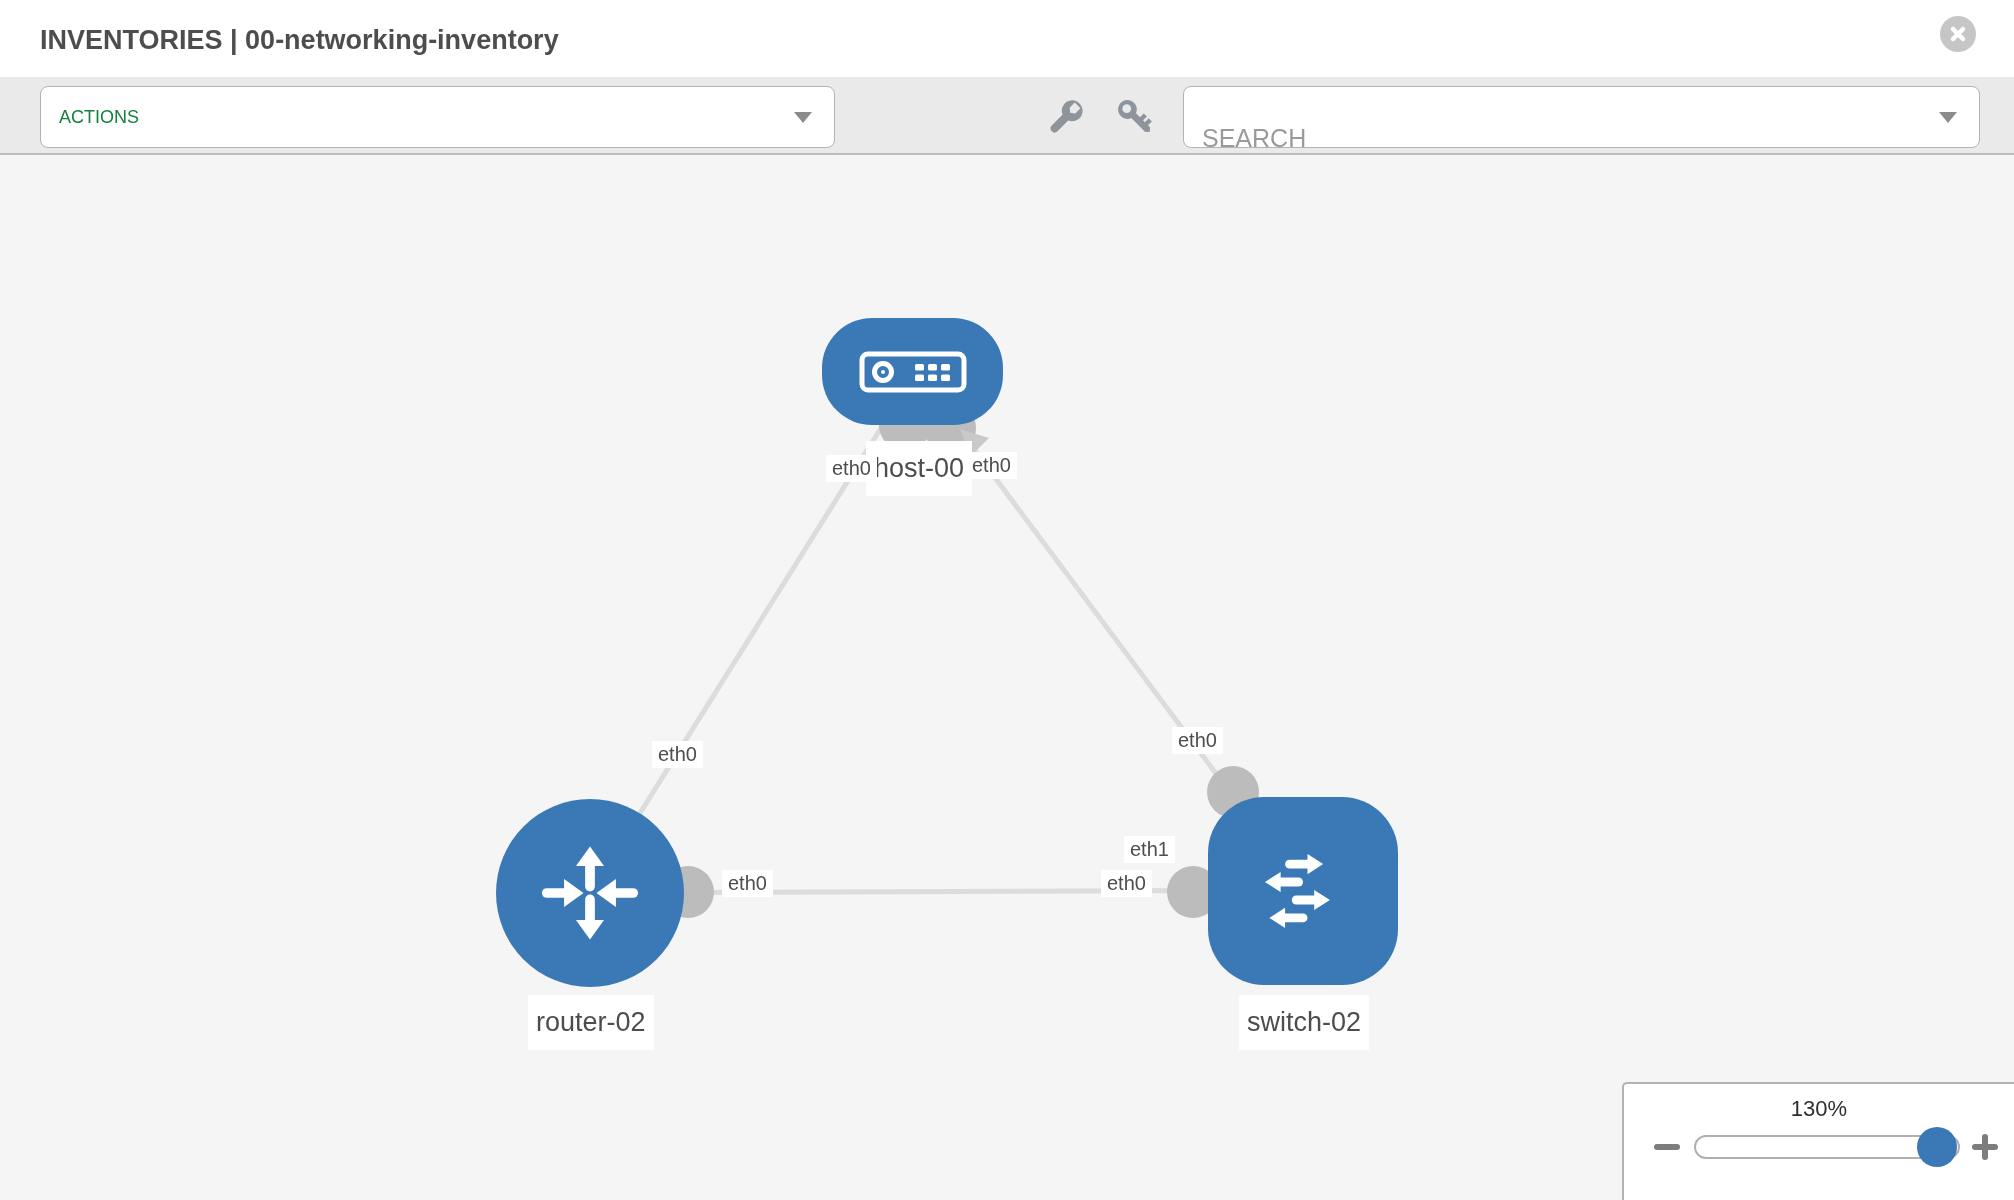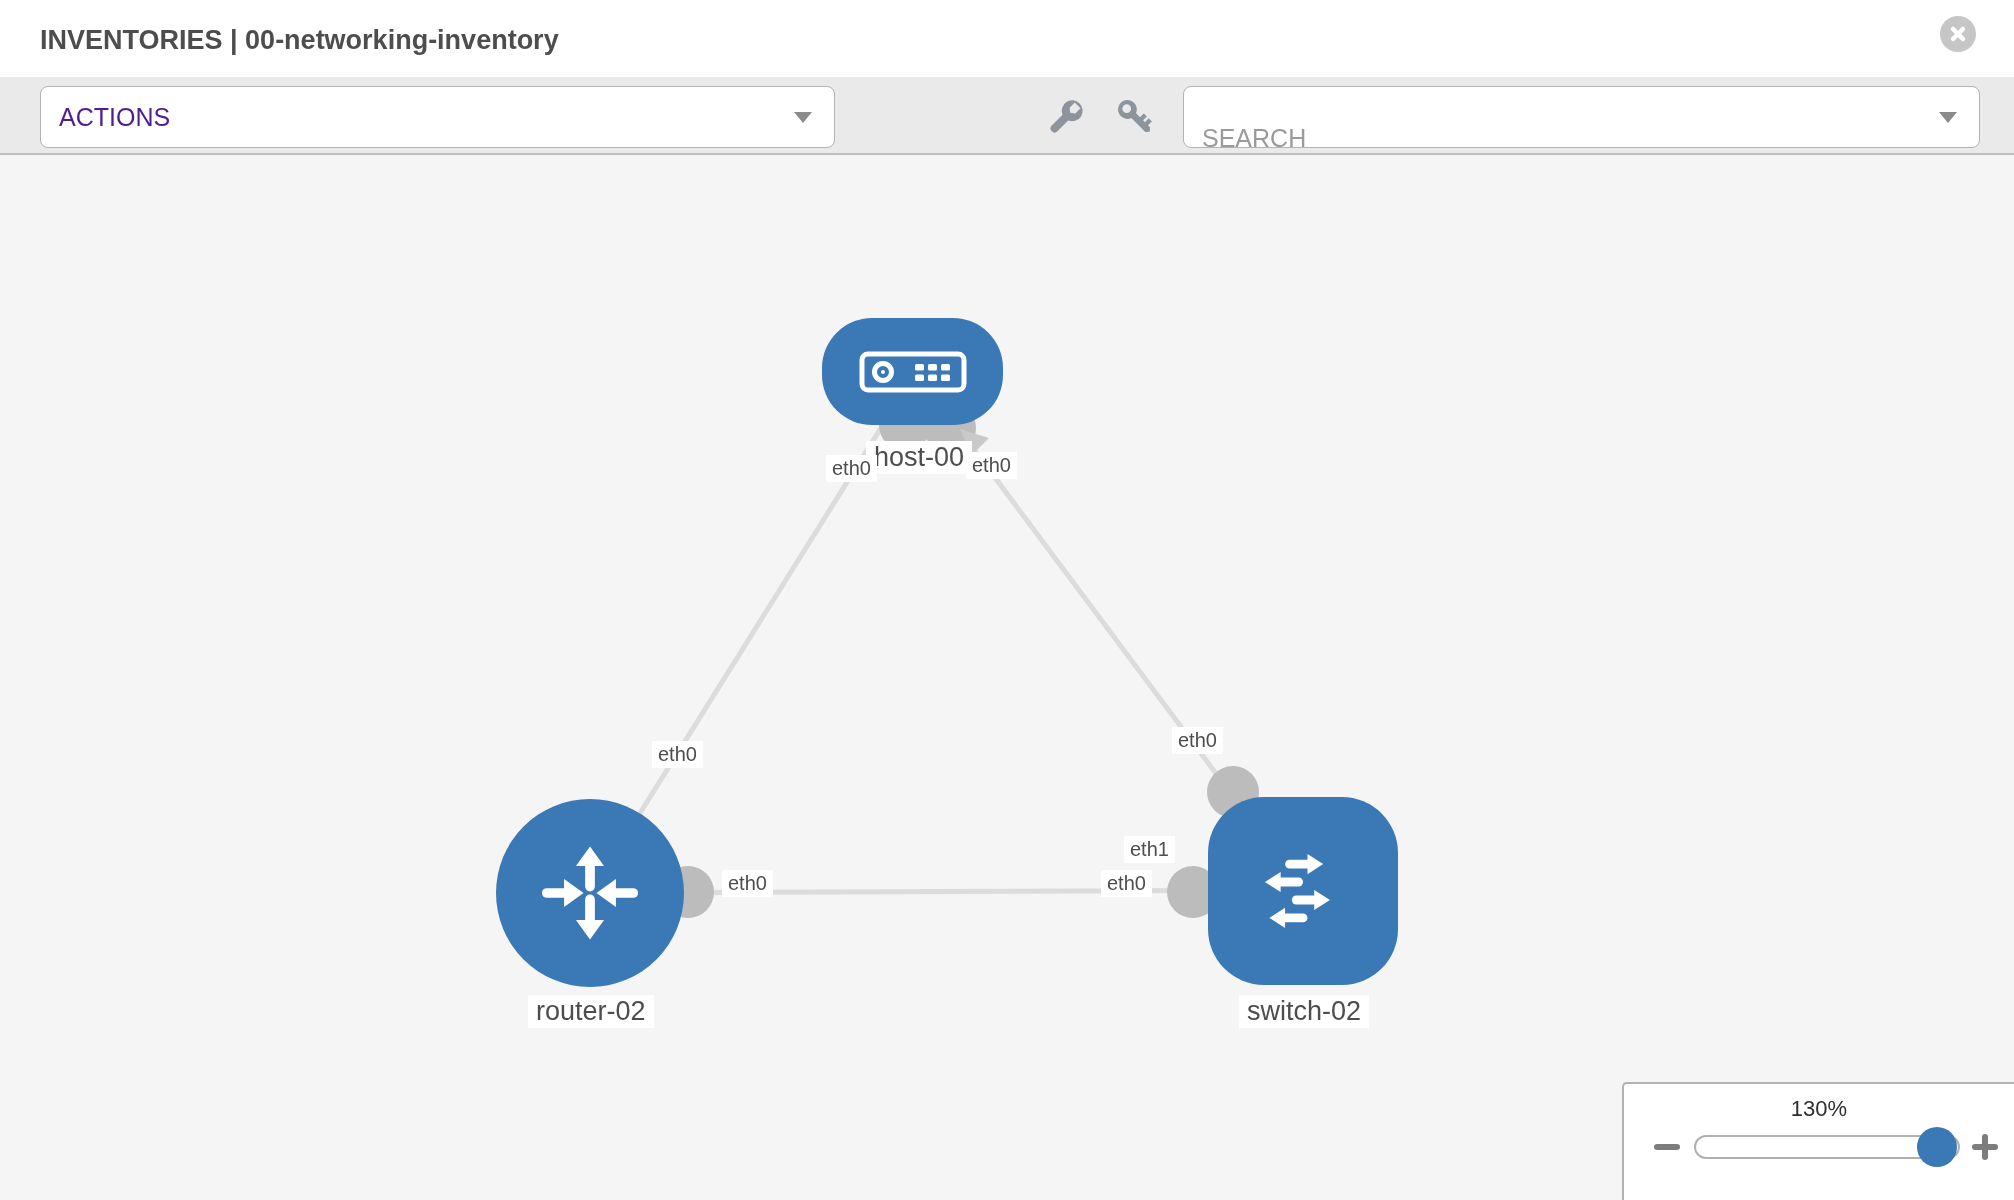--- a/index.html
+++ b/index.html
@@ -16,21 +16,21 @@
     border-radius:50%; background:#c6c6c6; display:flex; align-items:center;
     justify-content:center; cursor:pointer; }
 
   
   .toolbar { position:absolute; top:77px; left:0; right:0; height:78px;
     background:#eaeaea; border-bottom:2px solid #bdbdbd; }
   .select { position:absolute; top:9px; height:62px; background:#fff;
     border:1px solid #b3b3b3; border-radius:8px; display:flex; align-items:center; }
   .select-actions { left:40px; width:795px; }
   .select-search  { left:1183px; width:797px; }
-  .select-label { margin-left:18px; font-size:25px; color:#4c1d95; }
+  .select-label { margin-left:18px; font-size:18px; color:#15803d; }
   .search-input { margin-left:18px; font-size:25px; color:#777; border:none;
     outline:none; background:transparent; width:680px;margin-top:42px; }
   .search-input::placeholder { color:#9a9a9a; opacity:1; }
   .caret { position:absolute; right:22px; top:50%; margin-top:-5px; width:0; height:0;
     border-left:9px solid transparent; border-right:9px solid transparent;
     border-top:11px solid #8b8b8b; }
   .tool-icon { position:absolute; top:19px; width:42px; height:42px; cursor:pointer; }
   .tool-icon-wrench { left:1045px; }
   .tool-icon-key    { left:1114px; }
 
@@ -39,21 +39,21 @@
     background:#f5f5f5; overflow:hidden; }
   .links-svg { position:absolute; top:0; left:0; }
 
   .node { position:absolute; background:#3a79b6; display:flex;
     align-items:center; justify-content:center; cursor:pointer; }
   .node-host   { left:822px;  top:163px; width:181px; height:107px; border-radius:50px; }
   .node-router { left:496px;  top:644px; width:188px; height:188px; border-radius:50%; }
   .node-switch { left:1208px; top:642px; width:190px; height:188px; border-radius:56px; }
 
   .chip { position:absolute; background:#fff; color:#4d4d4d; white-space:nowrap; }
-  .chip-node { font-size:27px; padding:1px 8px; }
+  .chip-node { font-size:27px; padding:12px 8px; }
   .chip-if   { font-size:20px; padding:2px 6px; }
 
   
   .zoom-panel { position:absolute; left:1622px; top:1082px; width:392px; height:118px;
     background:#fff; border-left:2px solid #b3b3b3; border-top:2px solid #b3b3b3;
     border-top-left-radius:5px; }
   .zoom-level { text-align:center; margin-top:12px; font-size:22px; color:#2e2e2e; }
   .zoom-row { position:absolute; left:0; right:0; top:40px; height:46px; }
   .zoom-minus { position:absolute; left:30px; top:20px; cursor:pointer; }
   .zoom-plus  { position:absolute; right:16px; top:10px; cursor:pointer; }

